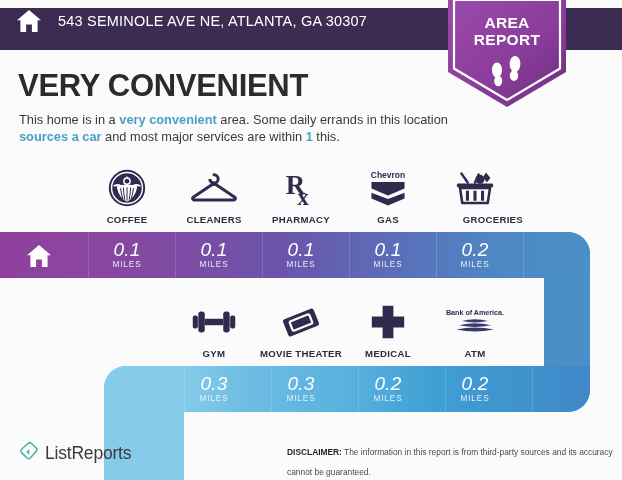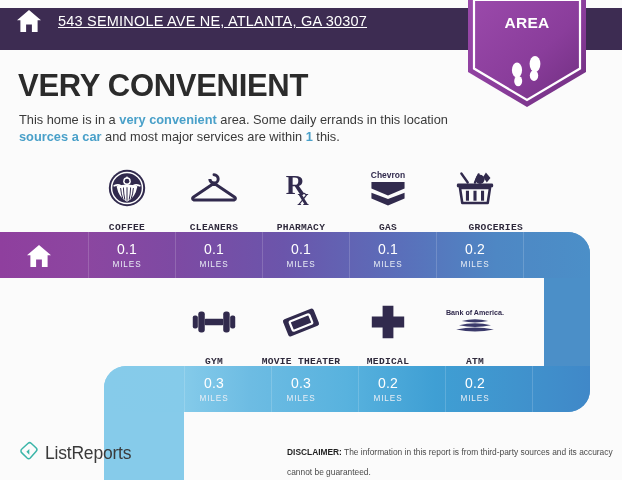--- a/index.html
+++ b/index.html
@@ -34,27 +34,26 @@
     left: 16px; top: 9px;
     width: 26px; height: 24px;
   }
   .header-address {
     position: absolute;
     left: 58px; top: 13px;
     color: #ffffff;
     font-size: 14.5px;
     letter-spacing: 0.2px;
     white-space: nowrap;
-    text-decoration: underline;
   }
 
   
   .badge {
     position: absolute;
-    left: 468px; top: 0px;
+    left: 448px; top: 0px;
     width: 118px; height: 108px;
   }
   .badge-text {
     position: absolute;
     left: 0; top: 14px;
     width: 118px;
     text-align: center;
     color: #ffffff;
     font-size: 15.5px;
     font-weight: bold;
@@ -88,27 +87,26 @@
     width: 96px;
     text-align: center;
   }
   .icon-art {
     height: 44px;
     display: flex;
     align-items: center;
     justify-content: center;
   }
   .icon-label {
-    margin-top: 12px;
+    margin-top: 4px;
     font-size: 9.6px;
     font-weight: bold;
     color: #2f2a3c;
     letter-spacing: 0.3px;
     white-space: nowrap;
-    font-family: Liberation Mono, monospace;
   }
 
   
   .bar {
     position: absolute;
     height: 46px;
   }
   .bar-row1 {
     left: 0; top: 232px;
     width: 590px;
@@ -171,23 +169,24 @@
   }
 
   .val-cell {
     position: absolute;
     width: 96px;
     text-align: center;
     z-index: 5;
   }
   .val-num {
     color: #ffffff;
-    font-size: 14px;
+    font-size: 19px;
     line-height: 19px;
     letter-spacing: 0.2px;
+    font-style: italic;
   }
   .val-unit {
     color: #e9eef5;
     font-size: 8.2px;
     letter-spacing: 0.9px;
     margin-top: 1px;
   }
 
   
   .logo-wrap {
@@ -240,20 +239,21 @@
       <path d="M6 0 L112 0 L112 68.5 L59 100 L6 68.5 Z" fill="none" stroke="#ffffff" stroke-width="2.2"></path>
       <g fill="#ffffff">
         <ellipse cx="49" cy="70" rx="5.1" ry="7.6"></ellipse>
         <ellipse cx="50.2" cy="81" rx="4" ry="5.2"></ellipse>
         <ellipse cx="67" cy="64" rx="5.4" ry="8"></ellipse>
         <ellipse cx="66" cy="75.5" rx="4.2" ry="5.4"></ellipse>
       </g>
     </svg>
     <div class="badge-text">
       <div>AREA</div>
+      <div>REPORT</div>
     </div>
   </div>
 
   <div class="title">VERY CONVENIENT</div>
   <div class="subtitle">
     <span>This home is in a </span><span class="hl">very convenient</span><span> area. Some daily errands in this location </span><span class="hl">sources a car</span><span> and most major services are within </span><span class="hl">1</span><span> this.</span>
   </div>
 
   <div class="icon-cell" style="left:79px; top:166px;">
     <div class="icon-art">

